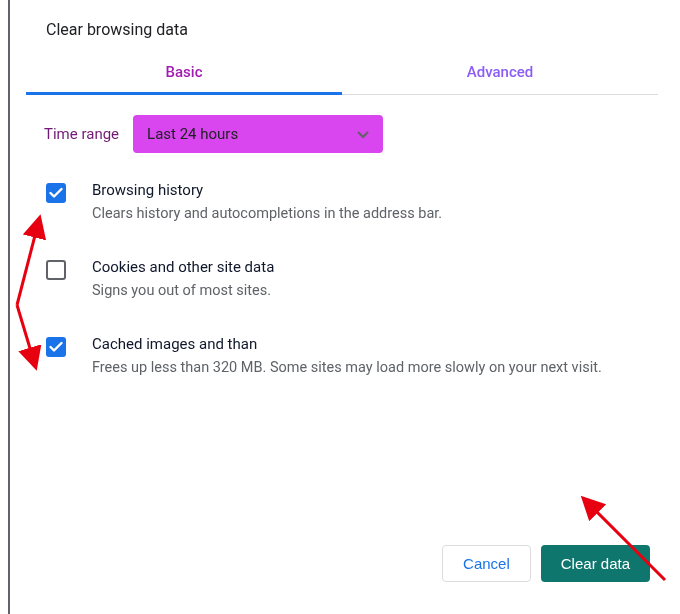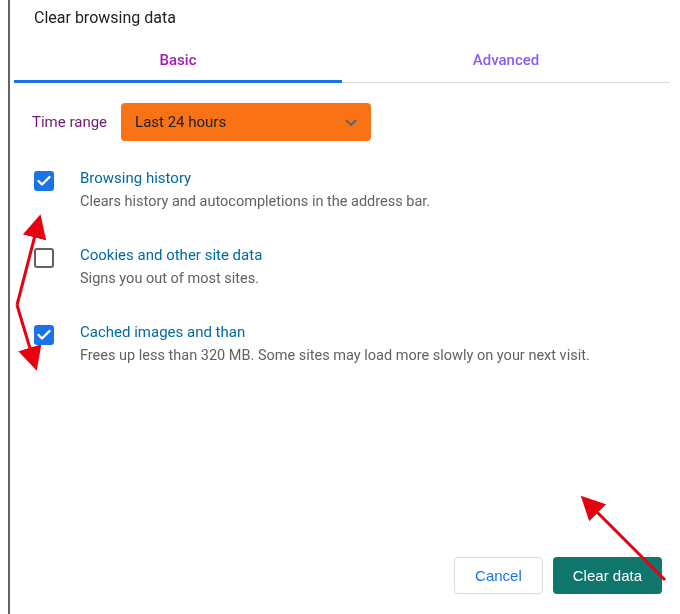--- a/index.html
+++ b/index.html
@@ -14,21 +14,21 @@
       overflow: hidden;
     }
     .dialog {
       position: absolute;
       left: 8px;
       top: 0;
       right: 0;
       bottom: 0;
       border-left: 2px solid #606368;
       background: #fff;
-      padding: 0;
+      padding: 12px;
       display: flex;
       flex-direction: column;
     }
     .dialog-title {
       font-size: 16px;
       color: #202124;
       padding: 8px 0 10px 24px;
       font-weight: 400;
     }
     .tabs {
@@ -66,21 +66,21 @@
       display: flex;
       align-items: center;
       gap: 14px;
       margin-bottom: 28px;
     }
     .time-label {
       color: #701a75;
       font-size: 15px;
     }
     .select {
-      background: #f97316;
+      background: #d946ef;
       border-radius: 4px;
       padding: 10px 14px;
       min-width: 250px;
       display: flex;
       align-items: center;
       justify-content: space-between;
       cursor: pointer;
       font-size: 15px;
       color: #202124;
     }
@@ -109,21 +109,21 @@
       background: #1a73e8;
     }
     .checkbox.unchecked {
       border: 2px solid #5f6368;
       background: #fff;
     }
     .checkbox svg { display: block; }
     .item-texts { flex: 1; }
     .item-title {
       font-size: 15px;
-      color: #0369a1;
+      color: #0f172a;
       margin-bottom: 4px;
     }
     .item-desc {
       font-size: 14.5px;
       color: #5f6368;
       line-height: 1.45;
     }
     .footer {
       display: flex;
       justify-content: flex-end;

